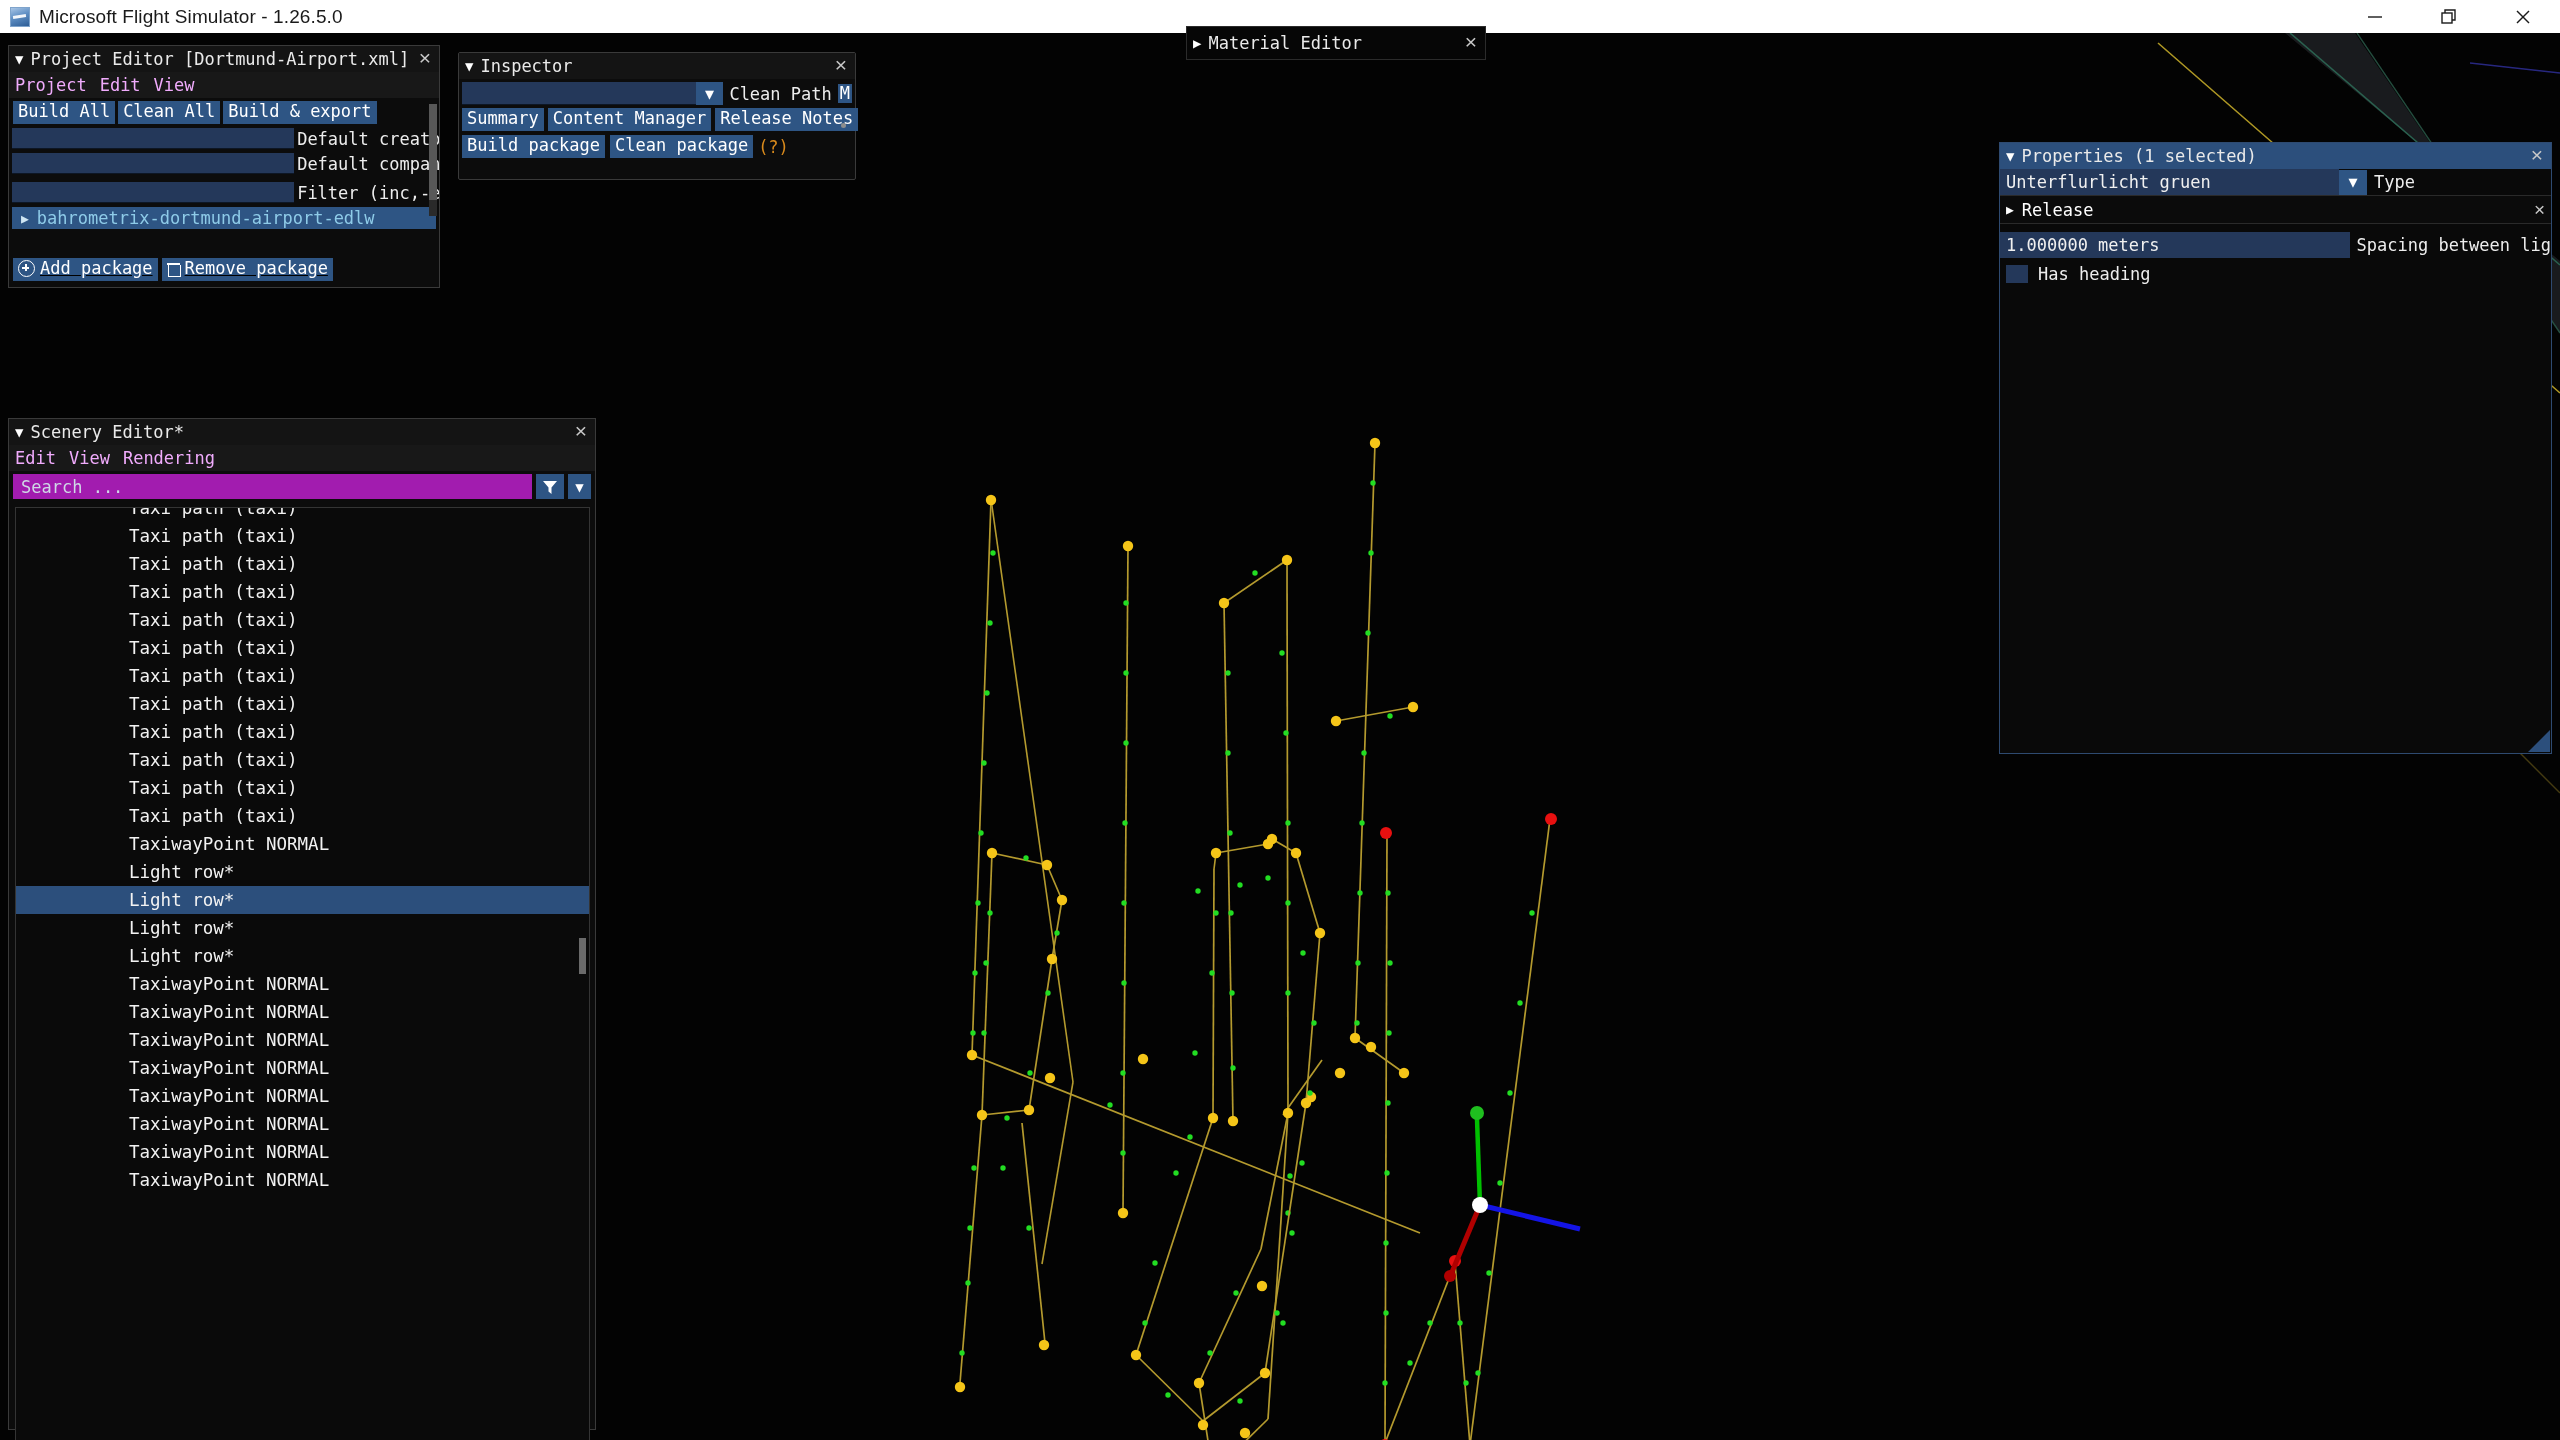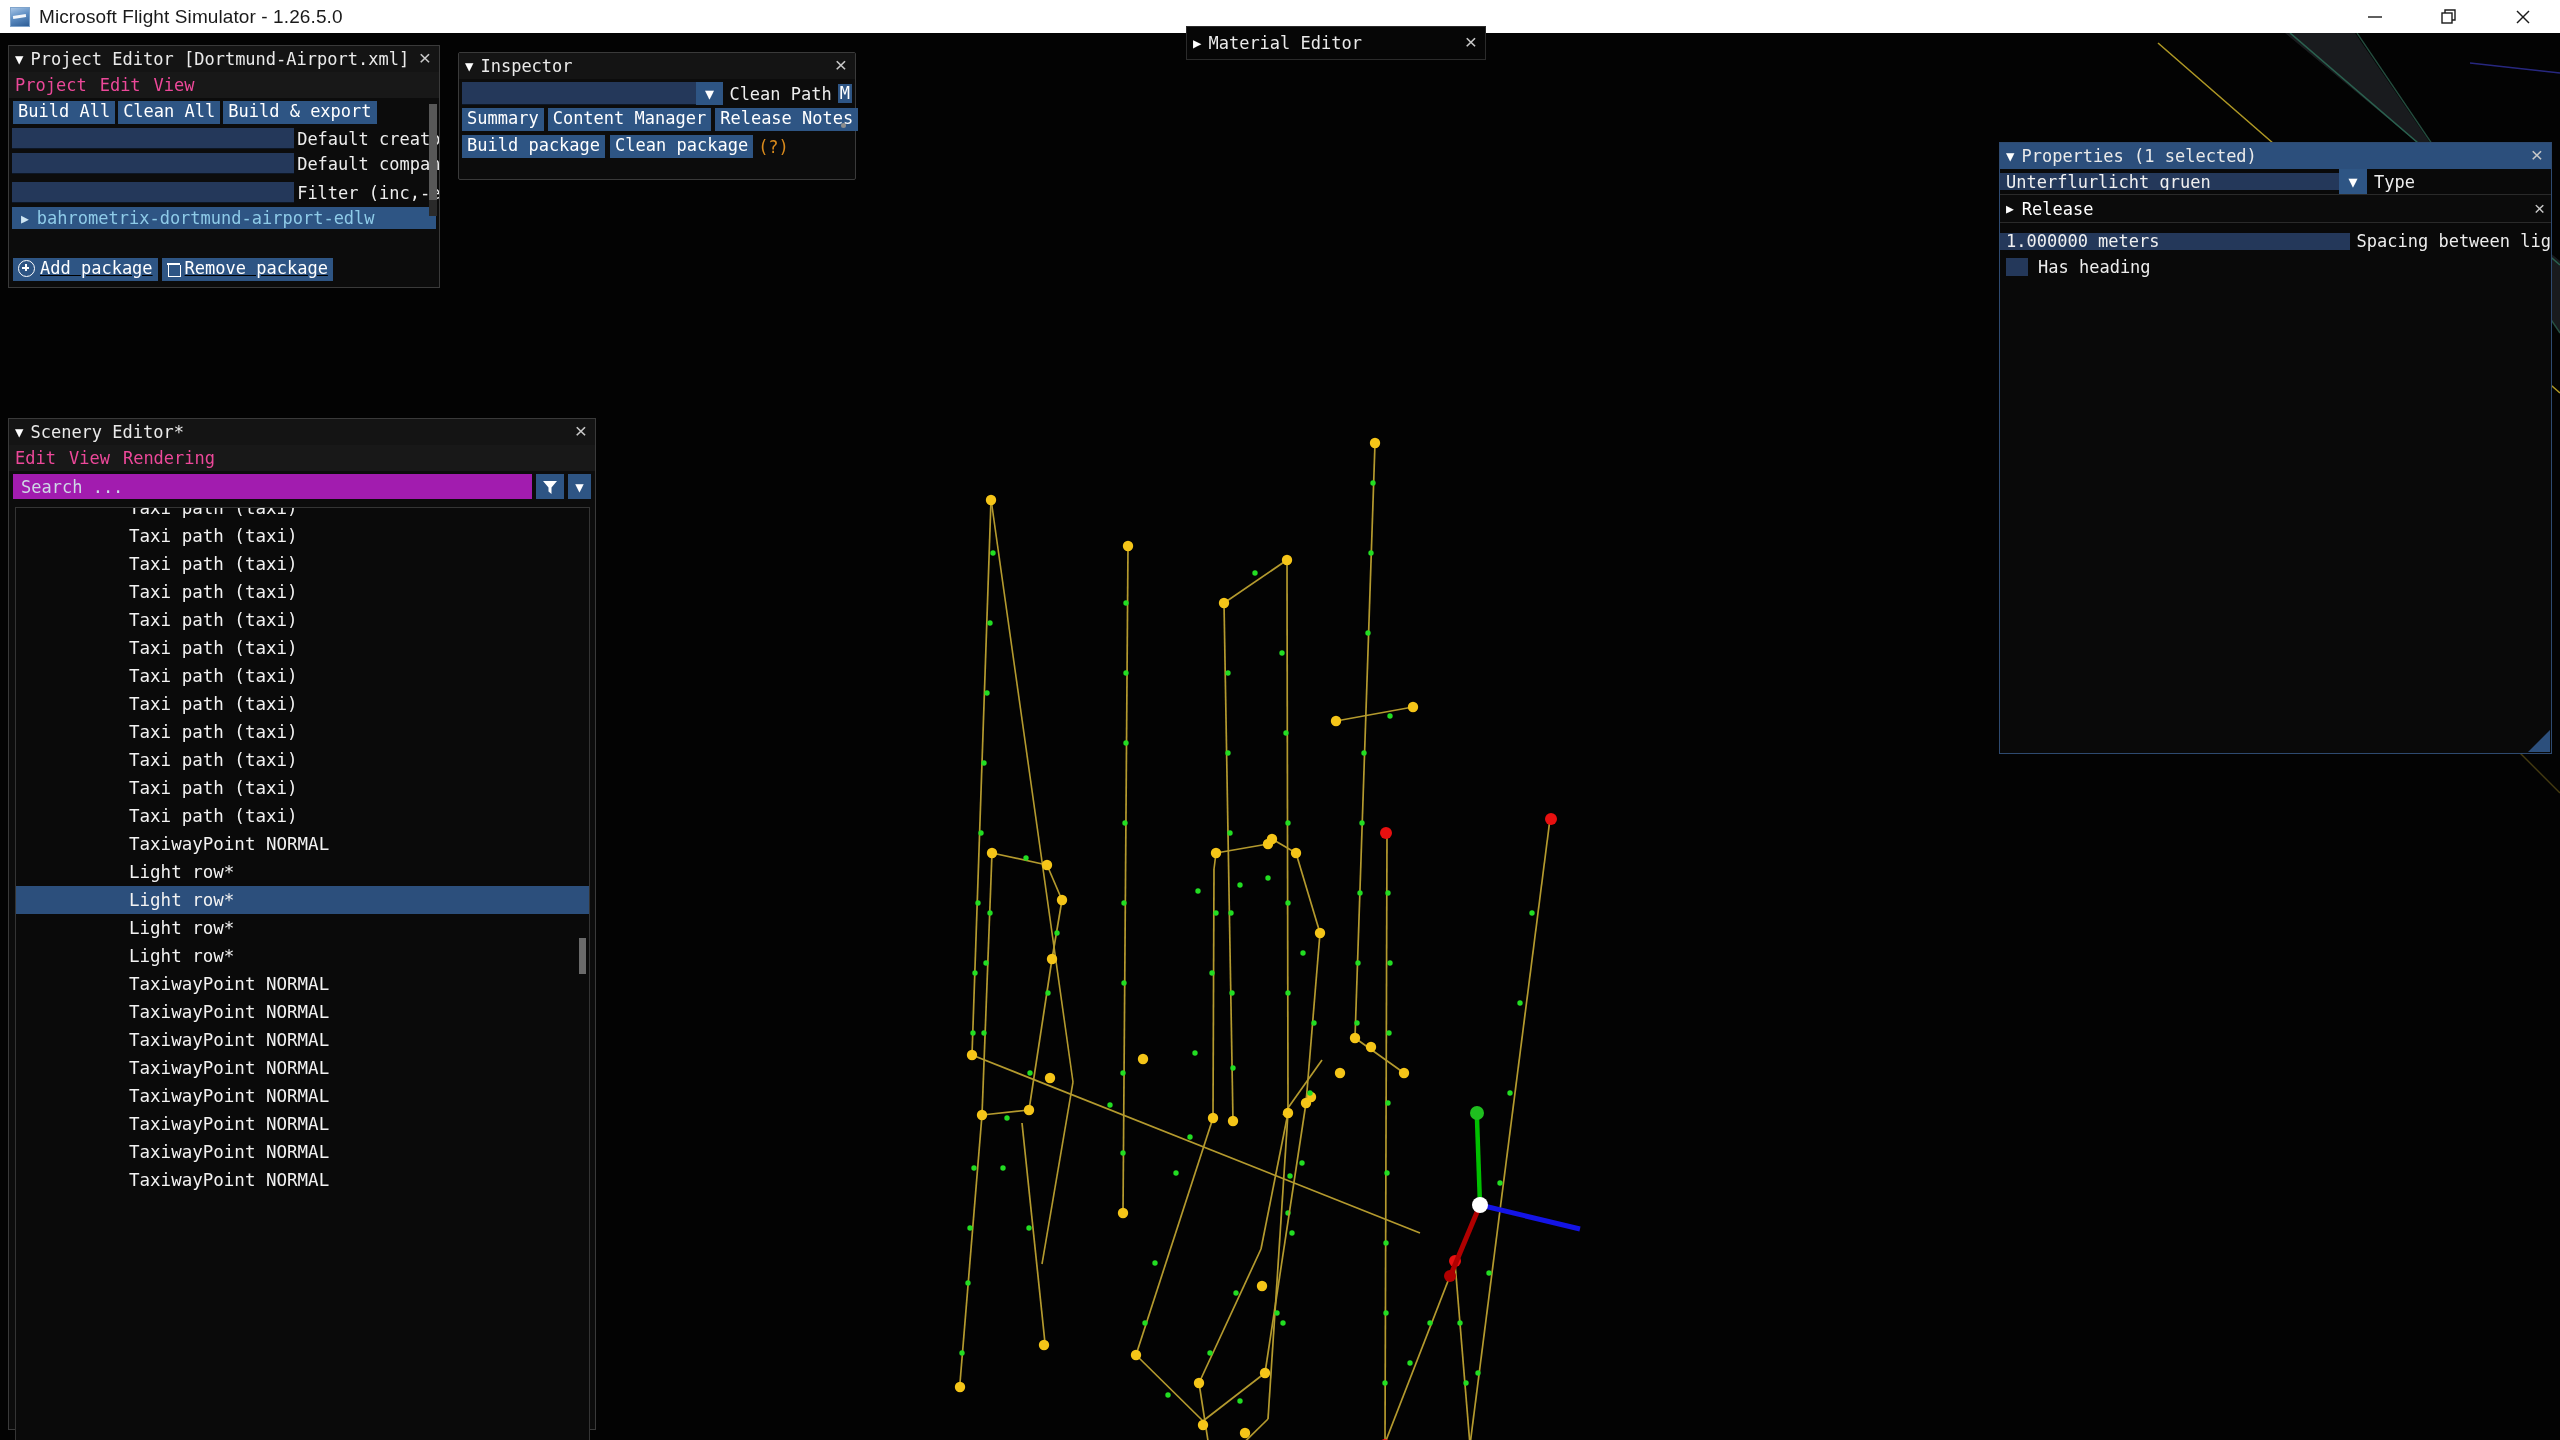--- a/index.html
+++ b/index.html
@@ -55,21 +55,21 @@
     white-space: nowrap; overflow: hidden;
   }
   .panel-title.blue { background: #2c4f7c; }
   .tri { display:inline-block; margin-right: 7px; font-size: 14px; line-height: 1; color:#fff; }
   .panel-title .closer {
     margin-left: auto; color: #c9c9c9; font-family:"Liberation Sans",sans-serif;
     font-size: 21px; line-height: 1; padding: 0 8px 3px 8px; font-weight: 300;
   }
   .menubar {
     height: 26px; background:#181818; display:flex; align-items:center;
-    color:#ec4899; font-size: 17px; padding-left: 6px; gap: 13px;
+    color:#f0abfc; font-size: 17px; padding-left: 6px; gap: 13px;
   }
   .menubar span { white-space: nowrap; }
 
   .btn {
     background: #2e5584; color: #ffffff; font-size: 17px;
     padding: 1px 5px 3px 5px; white-space: nowrap; display:inline-block;
     line-height: 19px;
   }
   .fieldblue {
     background: #24385a; height: 21px; box-sizing: border-box;
@@ -121,21 +121,21 @@
 
   
   #material-editor { left: 1186px; top: 26px; width: 300px; height: 34px; background:#060606; border:1px solid #2b2b2b;}
   #material-editor .panel-title { height: 32px; background:#060606; font-size:17px;}
 
   
   #properties { left: 1999px; top: 142px; width: 553px; height: 612px; background:#090909; border:1px solid #2e4a70; }
   #properties .panel-title { background:#2c4f7c; height:26px; }
   .prop-row { display:flex; align-items:center; }
   .prop-val {
-    background:#24385a; height:17px; display:flex; align-items:center;
+    background:#24385a; height:26px; display:flex; align-items:center;
     color:#f0f0f0; font-size:17px; padding-left:6px; box-sizing:border-box;
     white-space:nowrap; overflow:hidden;
   }
   .prop-objects {
     height:27px; background:#0b0b0b; border-top:1px solid #2a2a2a; border-bottom:1px solid #2a2a2a;
     display:flex; align-items:center; color:#fff; font-size:17px; padding-left:6px;
   }
   .prop-objects .arrow{ color:#fff; font-size:13px; margin-right:8px;}
   .prop-objects .closer{ margin-left:auto; color:#c9c9c9; font-family:"Liberation Sans",sans-serif; font-size:19px; padding-right:6px;}
   .chk { width:22px;height:18px;background:#24385a;display:inline-block;flex:none;margin:0 10px 0 6px;}

